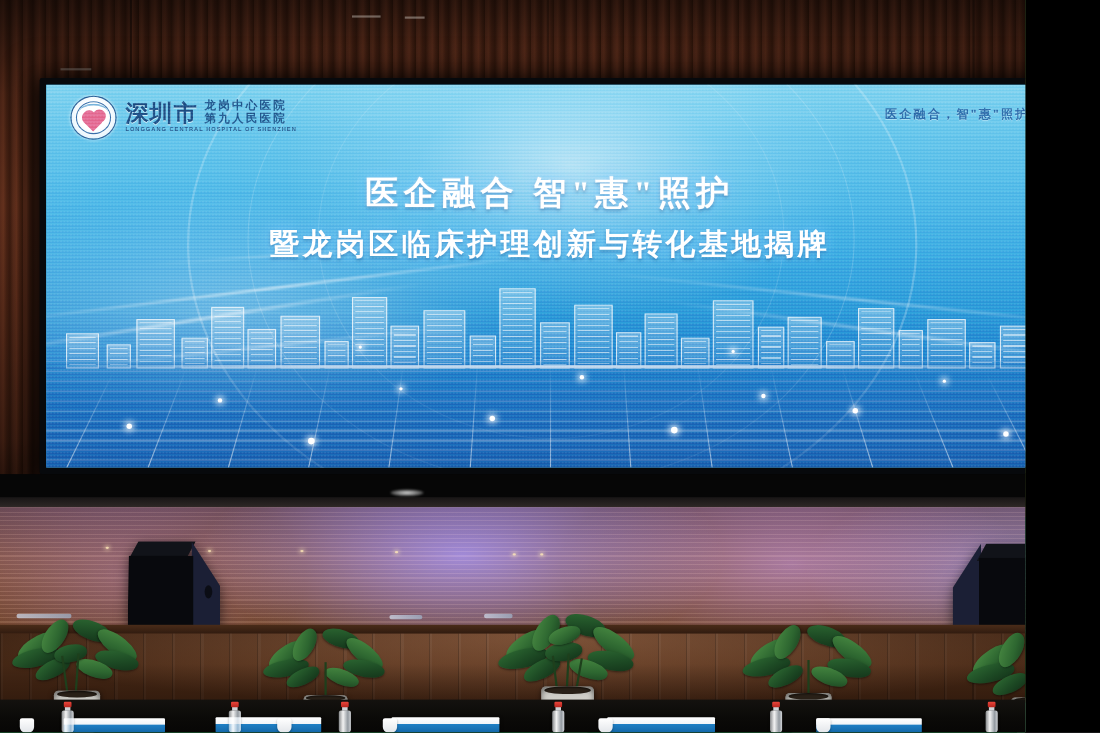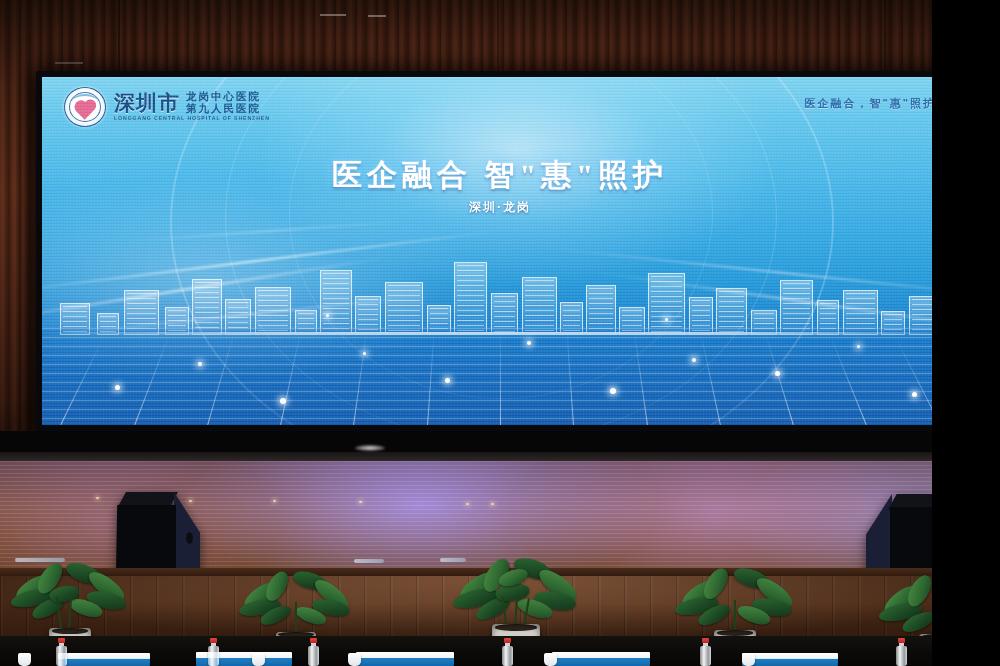--- a/index.html
+++ b/index.html
@@ -307,21 +307,21 @@
           </div>
         </div>
         <div class="brand-en">LONGGANG CENTRAL HOSPITAL OF SHENZHEN</div>
       </div>
     </div>
 
     <div class="tagline-tr">医企融合，智"惠"照护</div>
 
     <div class="titleblock">
       <div class="t-line1">医企融合  智"惠"照护</div>
-      <div class="t-place">深圳·龙岗</div>
+      <div class="t-line3">暨龙岗区临床护理创新与转化基地揭牌</div>
     </div>
 
     <div class="sc-scan"></div>
     <div class="sc-dots"></div>
   </div>
 
   <div class="underband"></div>
   <div class="underband2"></div>
   <div class="under-spot"></div>
 

